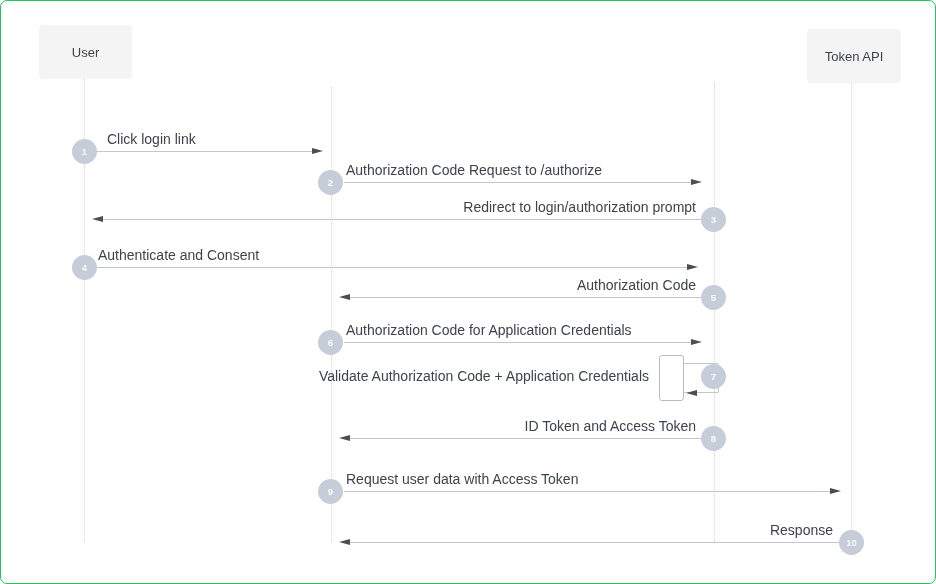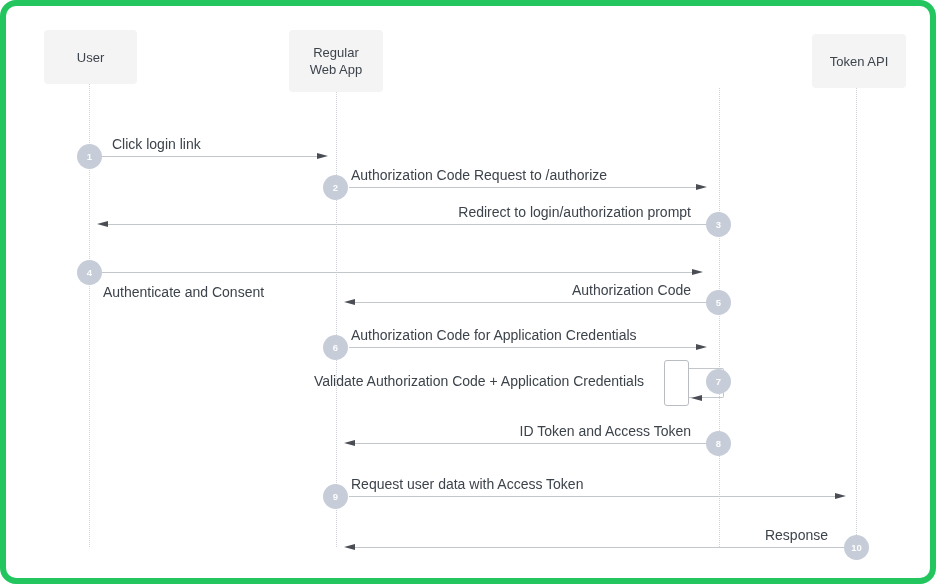--- a/index.html
+++ b/index.html
@@ -1,19 +1,19 @@
 <!DOCTYPE html>
 <html><head>
 <meta charset="utf-8">
 <style>
   * { margin:0; padding:0; box-sizing:border-box; }
   html,body { background:#ffffff; font-family:"Liberation Sans", sans-serif; }
   .card {
     position:relative; width:936px; height:584px;
-    background:#ffffff; border:6px solid #22c55e; border-radius:16px;
+    background:#ffffff; border:1px solid #22c55e; border-radius:7px;
     overflow:hidden;
   }
   .actor-box {
     position:absolute; background:#f4f4f5; border-radius:4px;
     display:flex; align-items:center; justify-content:center; text-align:center;
     font-size:13px; color:#3d434b; line-height:17px; padding:4px 10px; z-index:2;
   }
   .lifeline {
     position:absolute; width:0; border-left:1px dotted #d0d3d7; z-index:0;
   }
@@ -46,23 +46,20 @@
 <div class="card">
 
   <div class="lifeline" style="left:83px;  top:78px; height:463px;"></div>
   <div class="lifeline" style="left:330px; top:86px; height:455px;"></div>
   <div class="lifeline" style="left:713px; top:82px; height:459px;"></div>
   <div class="lifeline" style="left:850px; top:82px; height:459px;"></div>
 
   <div class="actor-box" style="left:38px;  top:24px; width:93px; height:54px;">
     <span>User</span>
   </div>
-  <div class="actor-box" style="left:283px; top:24px; width:94px; height:62px;">
-    <span>Regular Web App</span>
-  </div>
   <div class="actor-box" style="left:806px; top:28px; width:94px; height:54px;">
     <span>Token API</span>
   </div>
 
   <div>
     <div class="mlabel" style="left:106px; top:130px;">Click login link</div>
     <div class="mline" style="left:96px; top:150px; width:215px;"></div>
     <div class="arr arr-r" style="left:311px; top:147px;"></div>
     <div class="badge" style="left:71px; top:138px;">1</div>
   </div>
@@ -75,21 +72,21 @@
   </div>
 
   <div>
     <div class="mlabel" style="right:239px; top:198px;">Redirect to login/authorization prompt</div>
     <div class="mline" style="left:102px; top:218px; width:599px;"></div>
     <div class="arr arr-l" style="left:91px; top:215px;"></div>
     <div class="badge" style="left:700px; top:206px;">3</div>
   </div>
 
   <div>
-    <div class="mlabel" style="left:97px; top:246px;margin-top:32px;">Authenticate and Consent</div>
+    <div class="mlabel" style="left:97px; top:246px;">Authenticate and Consent</div>
     <div class="mline" style="left:96px; top:266px; width:590px;"></div>
     <div class="arr arr-r" style="left:686px; top:263px;"></div>
     <div class="badge" style="left:71px; top:254px;">4</div>
   </div>
 
   <div>
     <div class="mlabel" style="right:239px; top:276px;">Authorization Code</div>
     <div class="mline" style="left:349px; top:296px; width:352px;"></div>
     <div class="arr arr-l" style="left:338px; top:293px;"></div>
     <div class="badge" style="left:700px; top:284px;">5</div>

